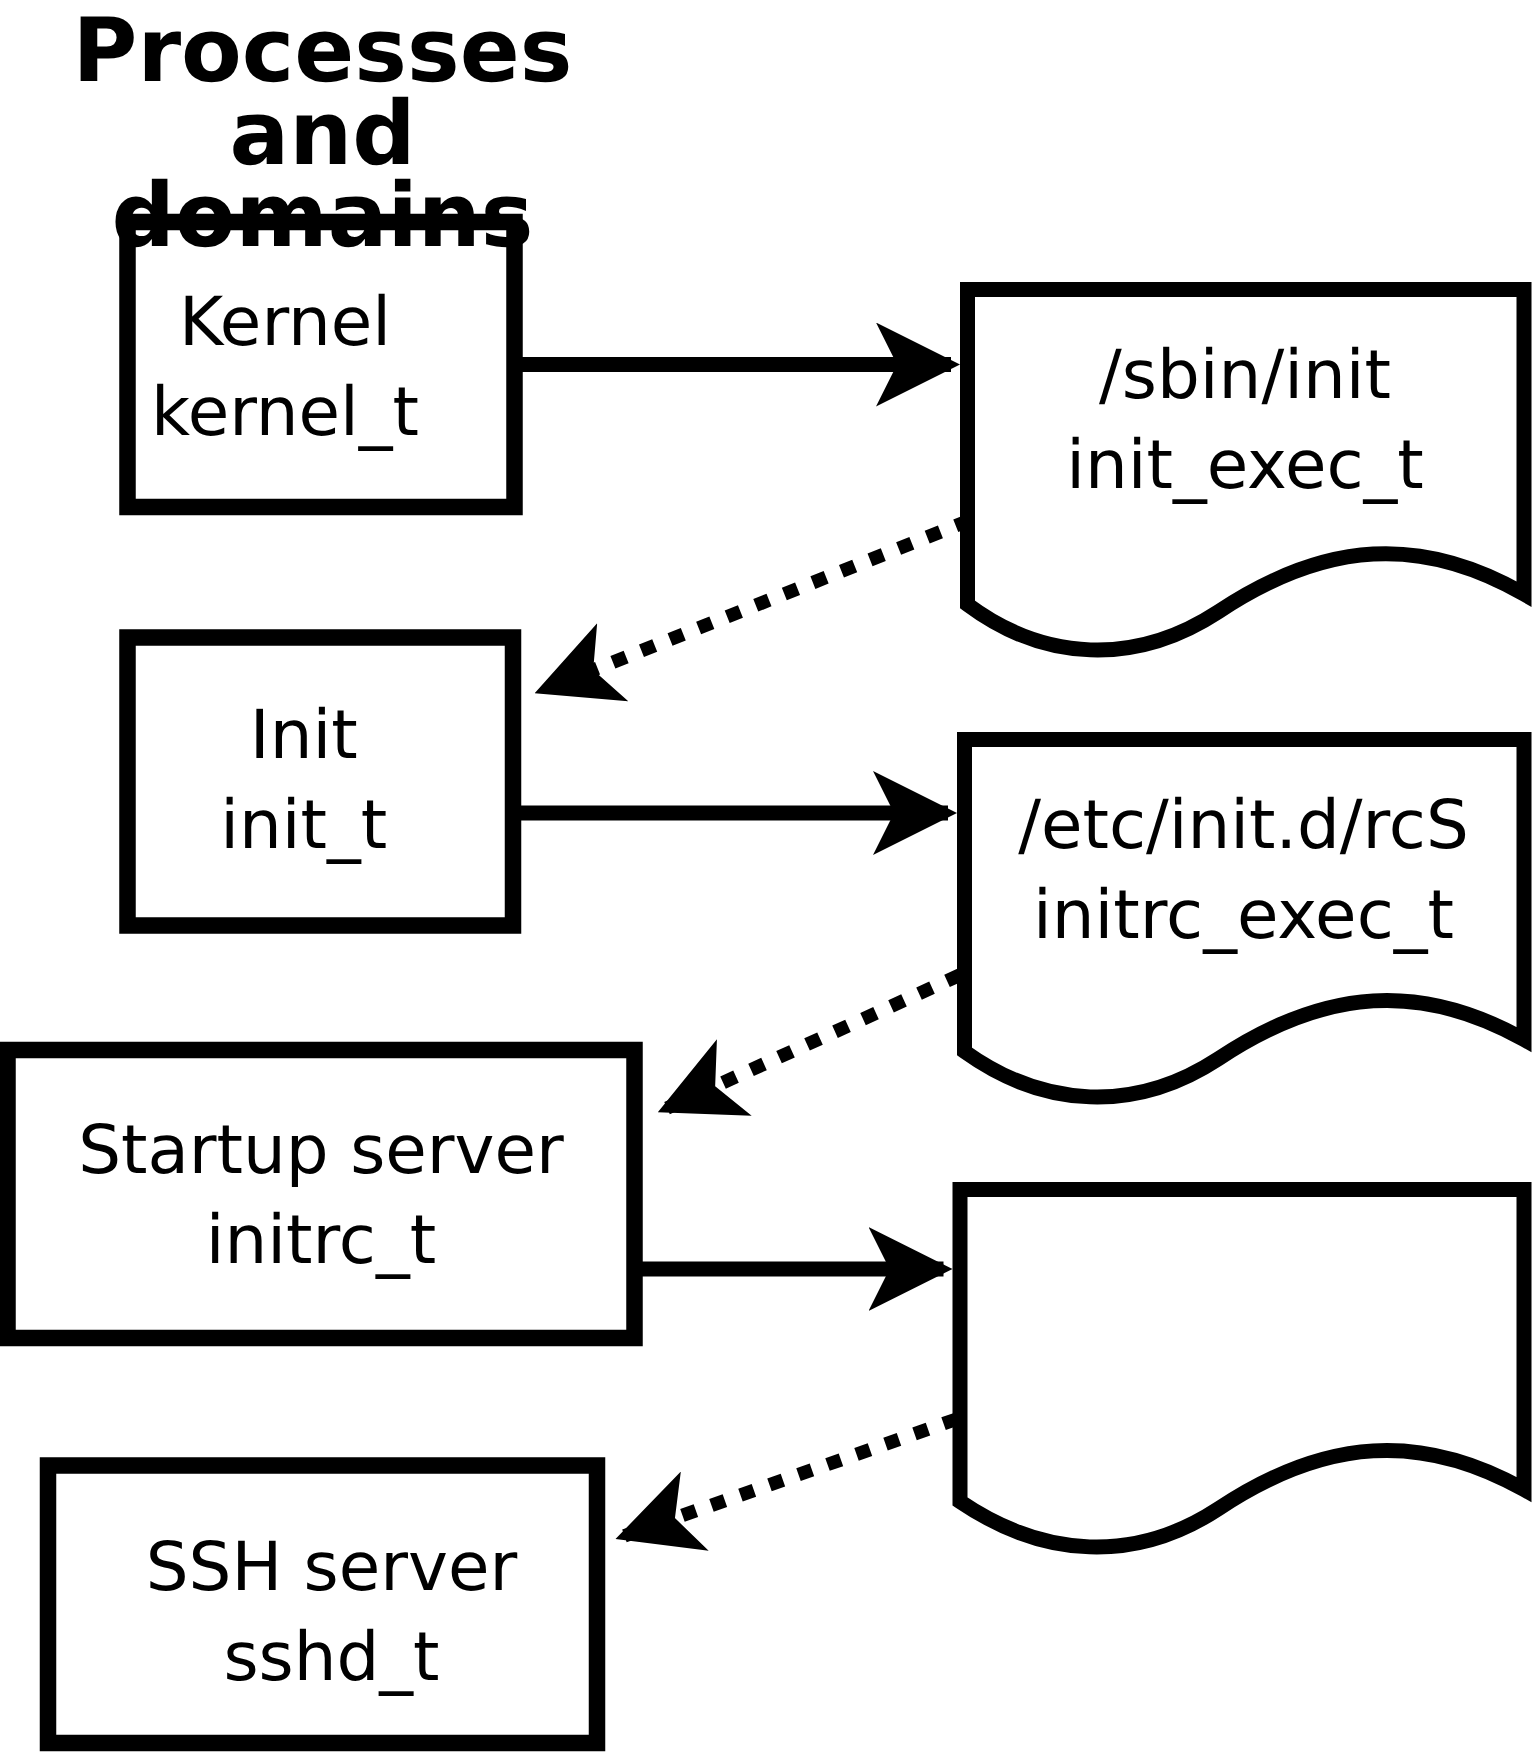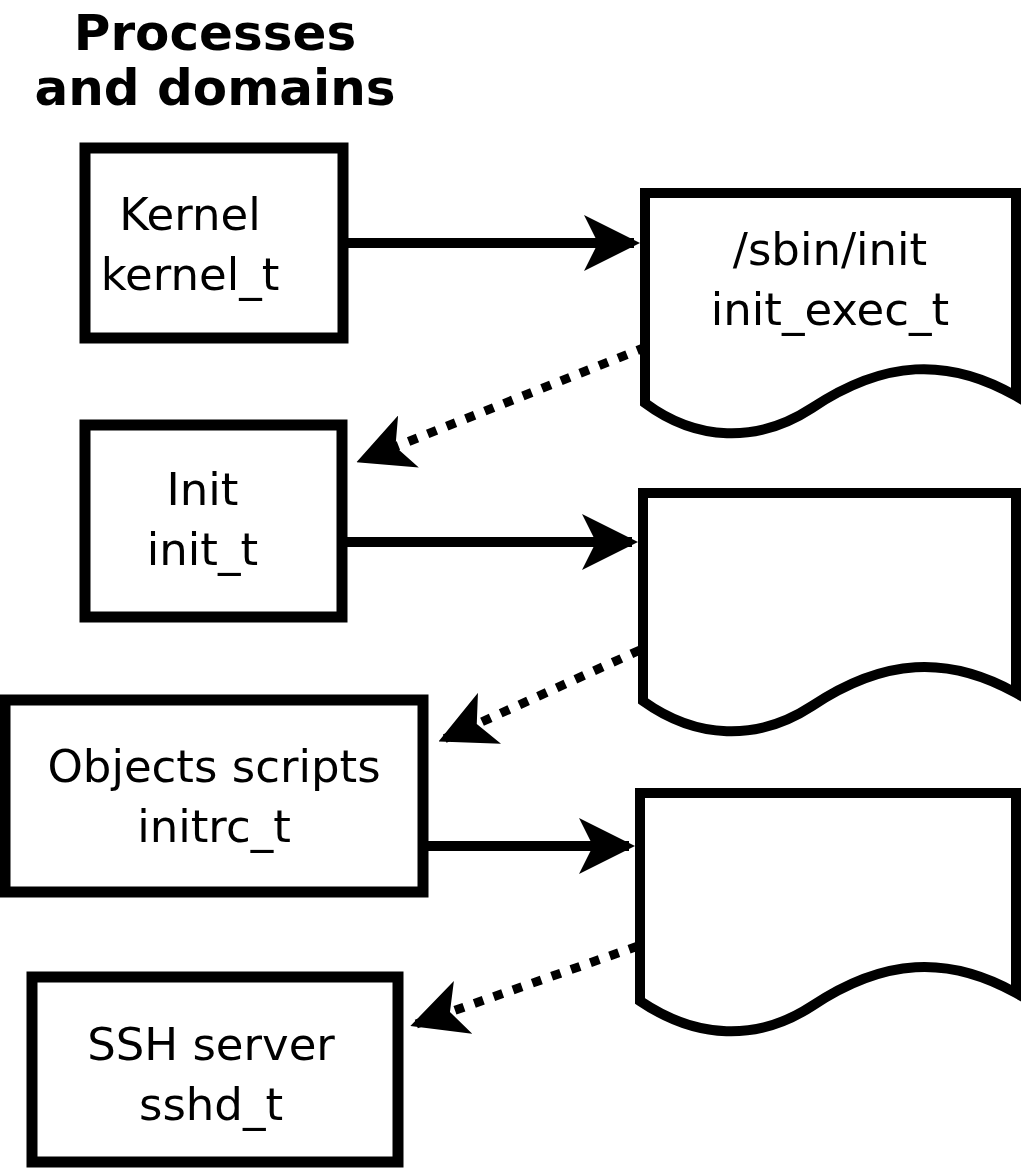--- a/index.html
+++ b/index.html
@@ -23,39 +23,39 @@
     width: 1024px;
     height: 1173px;
   }
   .label {
     position: absolute;
     text-align: center;
     white-space: pre-line;
     color: #000000;
   }
   .header-label {
-    font-size: 50px;
+    font-size: 59px;
     font-weight: bold;
     line-height: 55px;
   }
   .node-label {
     font-size: 45px;
     line-height: 60px;
   }
   .edge-label {
     font-size: 46px;
     line-height: 50px;
   }
   
   #hdr-left   { left: 25px;  top: 6px;   width: 380px; }
   #hdr-right  { left: 640px; top: 6px;   width: 380px; }
   #lbl-kernel { left: 80px;  top: 185px; width: 220px; }
   #lbl-init   { left: 80px;  top: 460px; width: 245px; }
   #lbl-startup{ left: 0px;   top: 737px; width: 428px; }
-  #lbl-ssh    { left: 23px;  top: 1015px;width: 376px; }
+  #lbl-ssh    { left: 33px;  top: 1015px;width: 376px; }
   #lbl-doc1   { left: 642px; top: 220px; width: 376px; }
   #lbl-doc2   { left: 640px; top: 520px; width: 378px; }
   #lbl-doc3   { left: 637px; top: 820px; width: 381px; }
   #lbl-exec   { left: 417px; top: 180px; width: 160px; }
 </style>
 </head>
 <body>
 
 <div class="canvas">
 
@@ -84,22 +84,24 @@
     <line x1="638" y1="946" x2="416" y2="1024" stroke="#000000" stroke-width="9" stroke-dasharray="9.5 11" marker-end="url(#stealth)"></line>
   </svg>
 
   <div id="hdr-left" class="label header-label">Processes
 and domains</div>
 
   <div id="lbl-kernel" class="label node-label">Kernel
 kernel_t</div>
   <div id="lbl-init" class="label node-label">Init
 init_t</div>
-  <div id="lbl-startup" class="label node-label">Objects scripts
+  <div id="lbl-startup" class="label node-label">Startup server
 initrc_t</div>
   <div id="lbl-ssh" class="label node-label">SSH server
 sshd_t</div>
 
   <div id="lbl-doc1" class="label node-label">/sbin/init
 init_exec_t</div>
+  <div id="lbl-doc2" class="label node-label">/etc/init.d/rcS
+initrc_exec_t</div>
 
 
 </div>
 
 </body></html>

